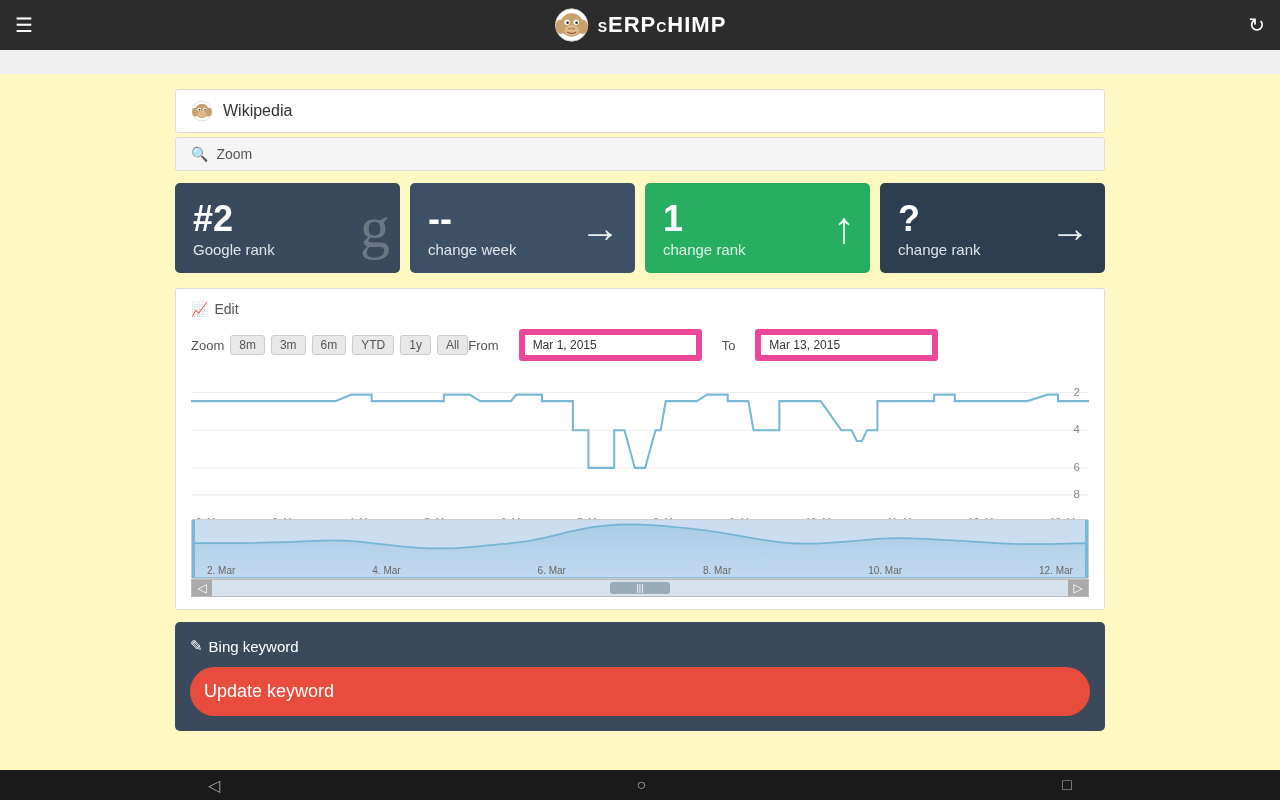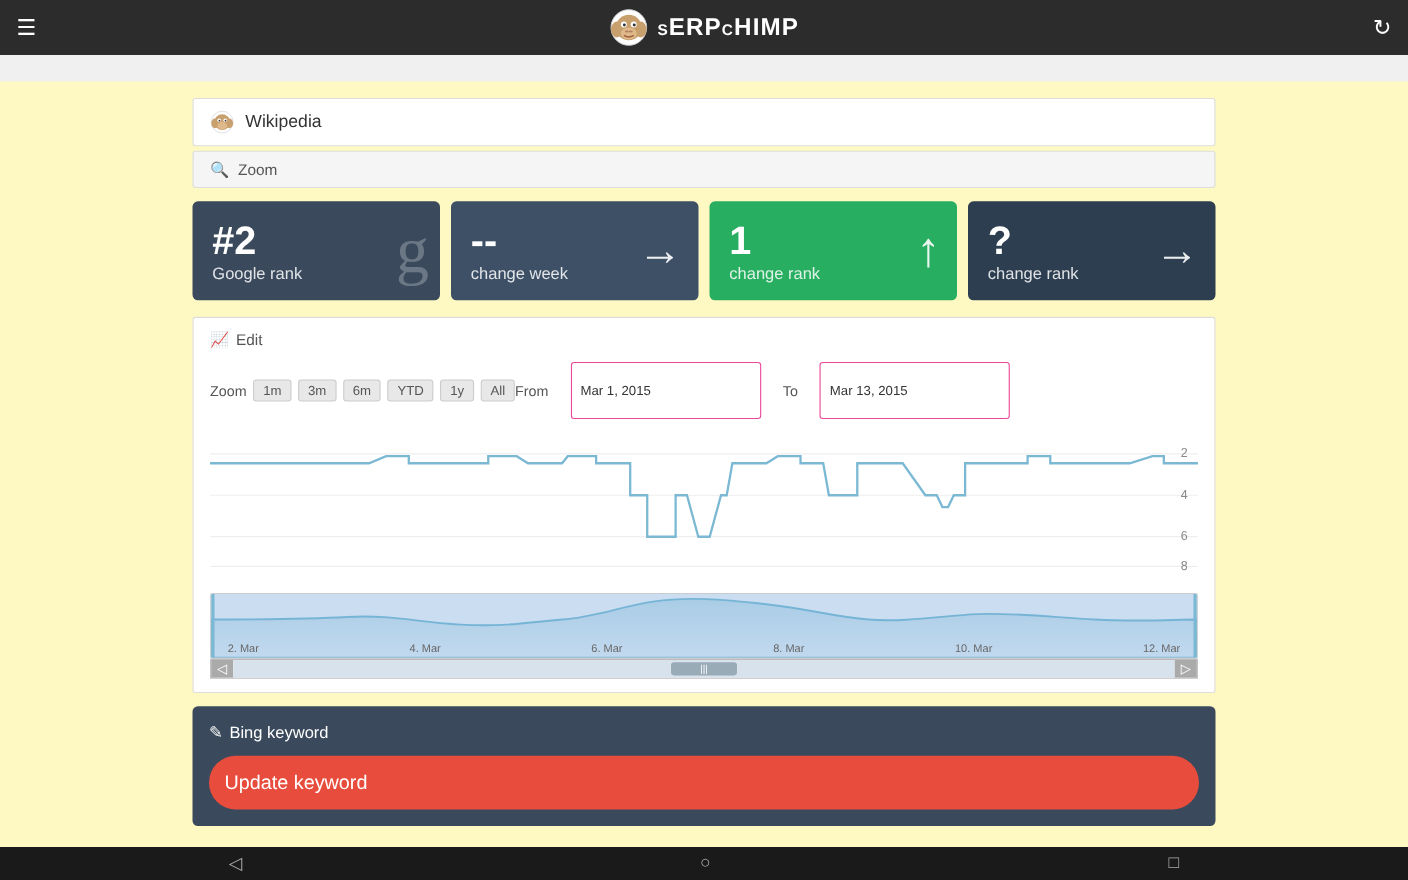--- a/index.html
+++ b/index.html
@@ -172,23 +172,23 @@
       cursor: pointer;
     }
     .zoom-right {
       display: flex;
       align-items: center;
       gap: 20px;
       font-size: 13px;
       color: #555;
     }
     .date-input {
-      border: 1px solid #ec4899;
+      border: 6px solid #ec4899;
       border-radius: 3px;
-      padding: 18px 8px;
+      padding: 3px 8px;
       font-size: 12px;
       color: #333;
       background: white;
     }
 
     
     .chart-area {
       width: 100%;
       height: 140px;
       position: relative;
@@ -344,21 +344,21 @@
 
   <div class="chart-section">
     <div class="chart-title">
       <span>📈</span>
       <span>Edit</span>
     </div>
 
     <div class="zoom-row">
       <div class="zoom-left">
         <span class="zoom-label">Zoom</span>
-        <button class="zoom-btn">1m</button>
+        <button class="zoom-btn">8m</button>
         <button class="zoom-btn">3m</button>
         <button class="zoom-btn">6m</button>
         <button class="zoom-btn">YTD</button>
         <button class="zoom-btn">1y</button>
         <button class="zoom-btn">All</button>
       </div>
       <div class="zoom-right">
         <span>From</span>
         <input class="date-input" type="text" value="Mar 1, 2015" style="">
         <span>To</span>

